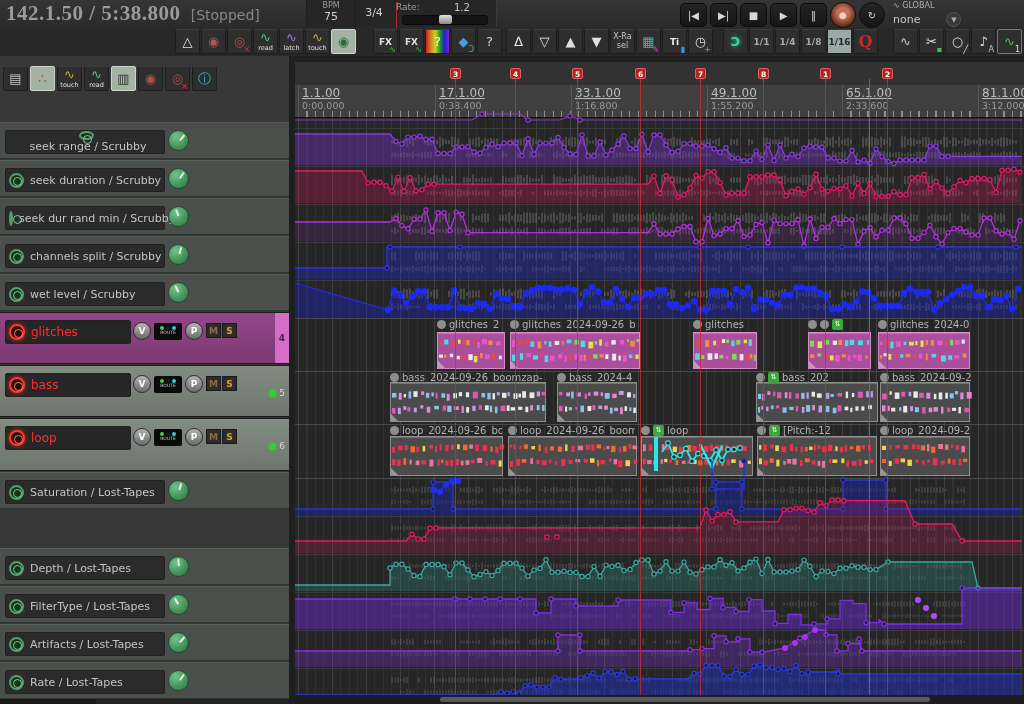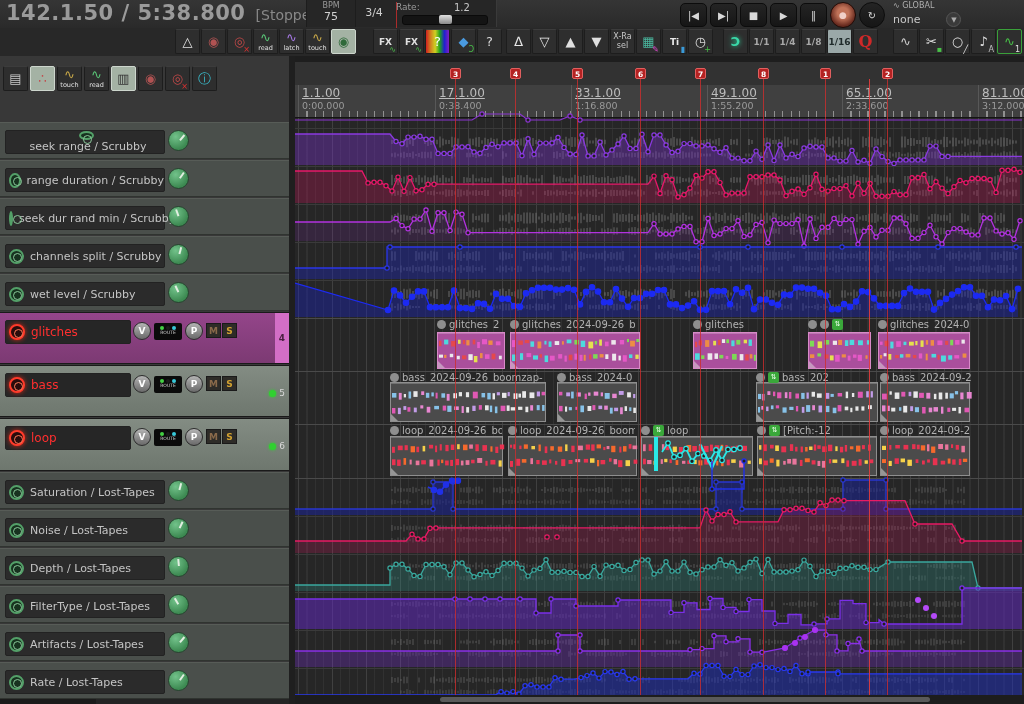--- a/index.html
+++ b/index.html
@@ -1,21 +1,21 @@
 <!DOCTYPE html>
 <html><head>
 <meta charset="utf-8">
 <style>
   html,body{margin:0;padding:0;background:#1a1a1a;}
   #app{position:relative;width:1024px;height:704px;overflow:hidden;background:#282828;
        font-family:"DejaVu Sans","Liberation Sans",sans-serif;color:#ccc;-webkit-font-smoothing:antialiased;}
   
   .row1{position:absolute;left:0;top:0;width:1024px;height:28px;background:linear-gradient(#353535,#2a2a2a);border-bottom:1px solid #1c1c1c;}
   .pos{position:absolute;left:6px;top:1px;white-space:nowrap;}
-  .pos .big{font-size:21px;font-weight:bold;color:#9a9a9a;letter-spacing:.5px;}
+  .pos .big{font-size:21px;font-weight:bold;color:#9a9a9a;letter-spacing:.5px;font-family:Liberation Serif, serif;}
   .pos .st{font-size:14px;color:#888;margin-left:5px;}
   .minibox{position:absolute;top:0;height:27px;background:#262626;border-left:1px solid #1d1d1d;border-right:1px solid #3a3a3a;text-align:center;}
   .mb-l{font-size:8px;color:#9a9a9a;line-height:10px;margin-top:1px;}
   .mb-v{font-size:11px;color:#d0d0d0;line-height:12px;}
   .ratewrap{position:absolute;left:392px;top:0;width:104px;height:27px;background:#262626;border-right:1px solid #3a3a3a;}
   .ratewrap .rl{position:absolute;left:4px;top:2px;font-size:9px;color:#9a9a9a;}
   .ratewrap .rv{position:absolute;left:62px;top:2px;font-size:10px;color:#c8c8c8;}
   .slider{position:absolute;left:10px;top:15px;width:84px;height:8px;background:#141414;border-radius:3px;border:1px solid #0a0a0a;}
   .thumb{position:absolute;left:36px;top:-1px;width:13px;height:9px;background:linear-gradient(#e0e0e0,#8a8a8a);border-radius:2px;}
   #transport-buttons{position:absolute;left:680px;top:2px;display:flex;gap:3px;align-items:center;}
@@ -302,21 +302,21 @@
             <div class="recg"></div>
             <div class="lanename">seek range / Scrubby</div>
           </div>
           <div class="knob" style="left: 168px; top: 7px;">
             <i style="transform: rotate(40deg);"></i>
           </div>
         </div>
         <div class="tcprow" style="top: 104px; height: 37px;">
           <div class="nbox" style="width: 158px;">
             <div class="recg"></div>
-            <div class="lanename">range duration / Scrubby</div>
+            <div class="lanename">seek duration / Scrubby</div>
           </div>
           <div class="knob" style="left: 168px; top: 7px;">
             <i style="transform: rotate(35deg);"></i>
           </div>
         </div>
         <div class="tcprow" style="top: 142px; height: 37px;">
           <div class="nbox" style="width: 158px;">
             <div class="recg"></div>
             <div class="lanename">seek dur rand min / Scrubby</div>
           </div>
@@ -342,29 +342,20 @@
             <i style="transform: rotate(15deg);"></i>
           </div>
         </div>
         <div class="tcprow" style="top: 416px; height: 37px;">
           <div class="nbox" style="width: 158px;">
             <div class="recg"></div>
             <div class="lanename">Saturation / Lost-Tapes</div>
           </div>
           <div class="knob" style="left: 168px; top: 7px;">
             <i style="transform: rotate(15deg);"></i>
-          </div>
-        </div>
-        <div class="tcprow" style="top: 454px; height: 37px;">
-          <div class="nbox" style="width: 158px;">
-            <div class="recg"></div>
-            <div class="lanename">Noise / Lost-Tapes</div>
-          </div>
-          <div class="knob" style="left: 168px; top: 7px;">
-            <i style="transform: rotate(25deg);"></i>
           </div>
         </div>
         <div class="tcprow" style="top: 530px; height: 37px;">
           <div class="nbox" style="width: 158px;">
             <div class="recg"></div>
             <div class="lanename">FilterType / Lost-Tapes</div>
           </div>
           <div class="knob" style="left: 168px; top: 7px;">
             <i style="transform: rotate(-30deg);"></i>
           </div>
@@ -539,21 +530,21 @@
           <div style="overflow: hidden;">glitches_2024-0</div>
         </div>
         <div class="item bas" style="left: 95px; top: 320px; width: 156px; height: 40px;"></div>
         <div class="ilabel" style="left: 95px; top: 309px; width: 161px;">
           <div class="lc"></div>
           <div style="overflow: hidden;">bass_2024-09-26_boomzap-</div>
         </div>
         <div class="item bas" style="left: 262px; top: 320px; width: 80px; height: 40px;"></div>
         <div class="ilabel" style="left: 262px; top: 309px; width: 193px;">
           <div class="lc"></div>
-          <div style="overflow: hidden;">bass_2024-0</div>
+          <div style="overflow: hidden;">bass_2024-4</div>
         </div>
         <div class="item bas" style="left: 461px; top: 320px; width: 122px; height: 40px;"></div>
         <div class="ilabel" style="left: 461px; top: 309px; width: 118px;">
           <div class="lc"></div>
           <div class="lfx">⇅</div>
           <div style="overflow: hidden;">bass_202</div>
         </div>
         <div class="item bas" style="left: 585px; top: 320px; width: 90px; height: 40px;"></div>
         <div class="ilabel" style="left: 585px; top: 309px; width: 138px; text-align: right;">
           <div class="lc"></div>

